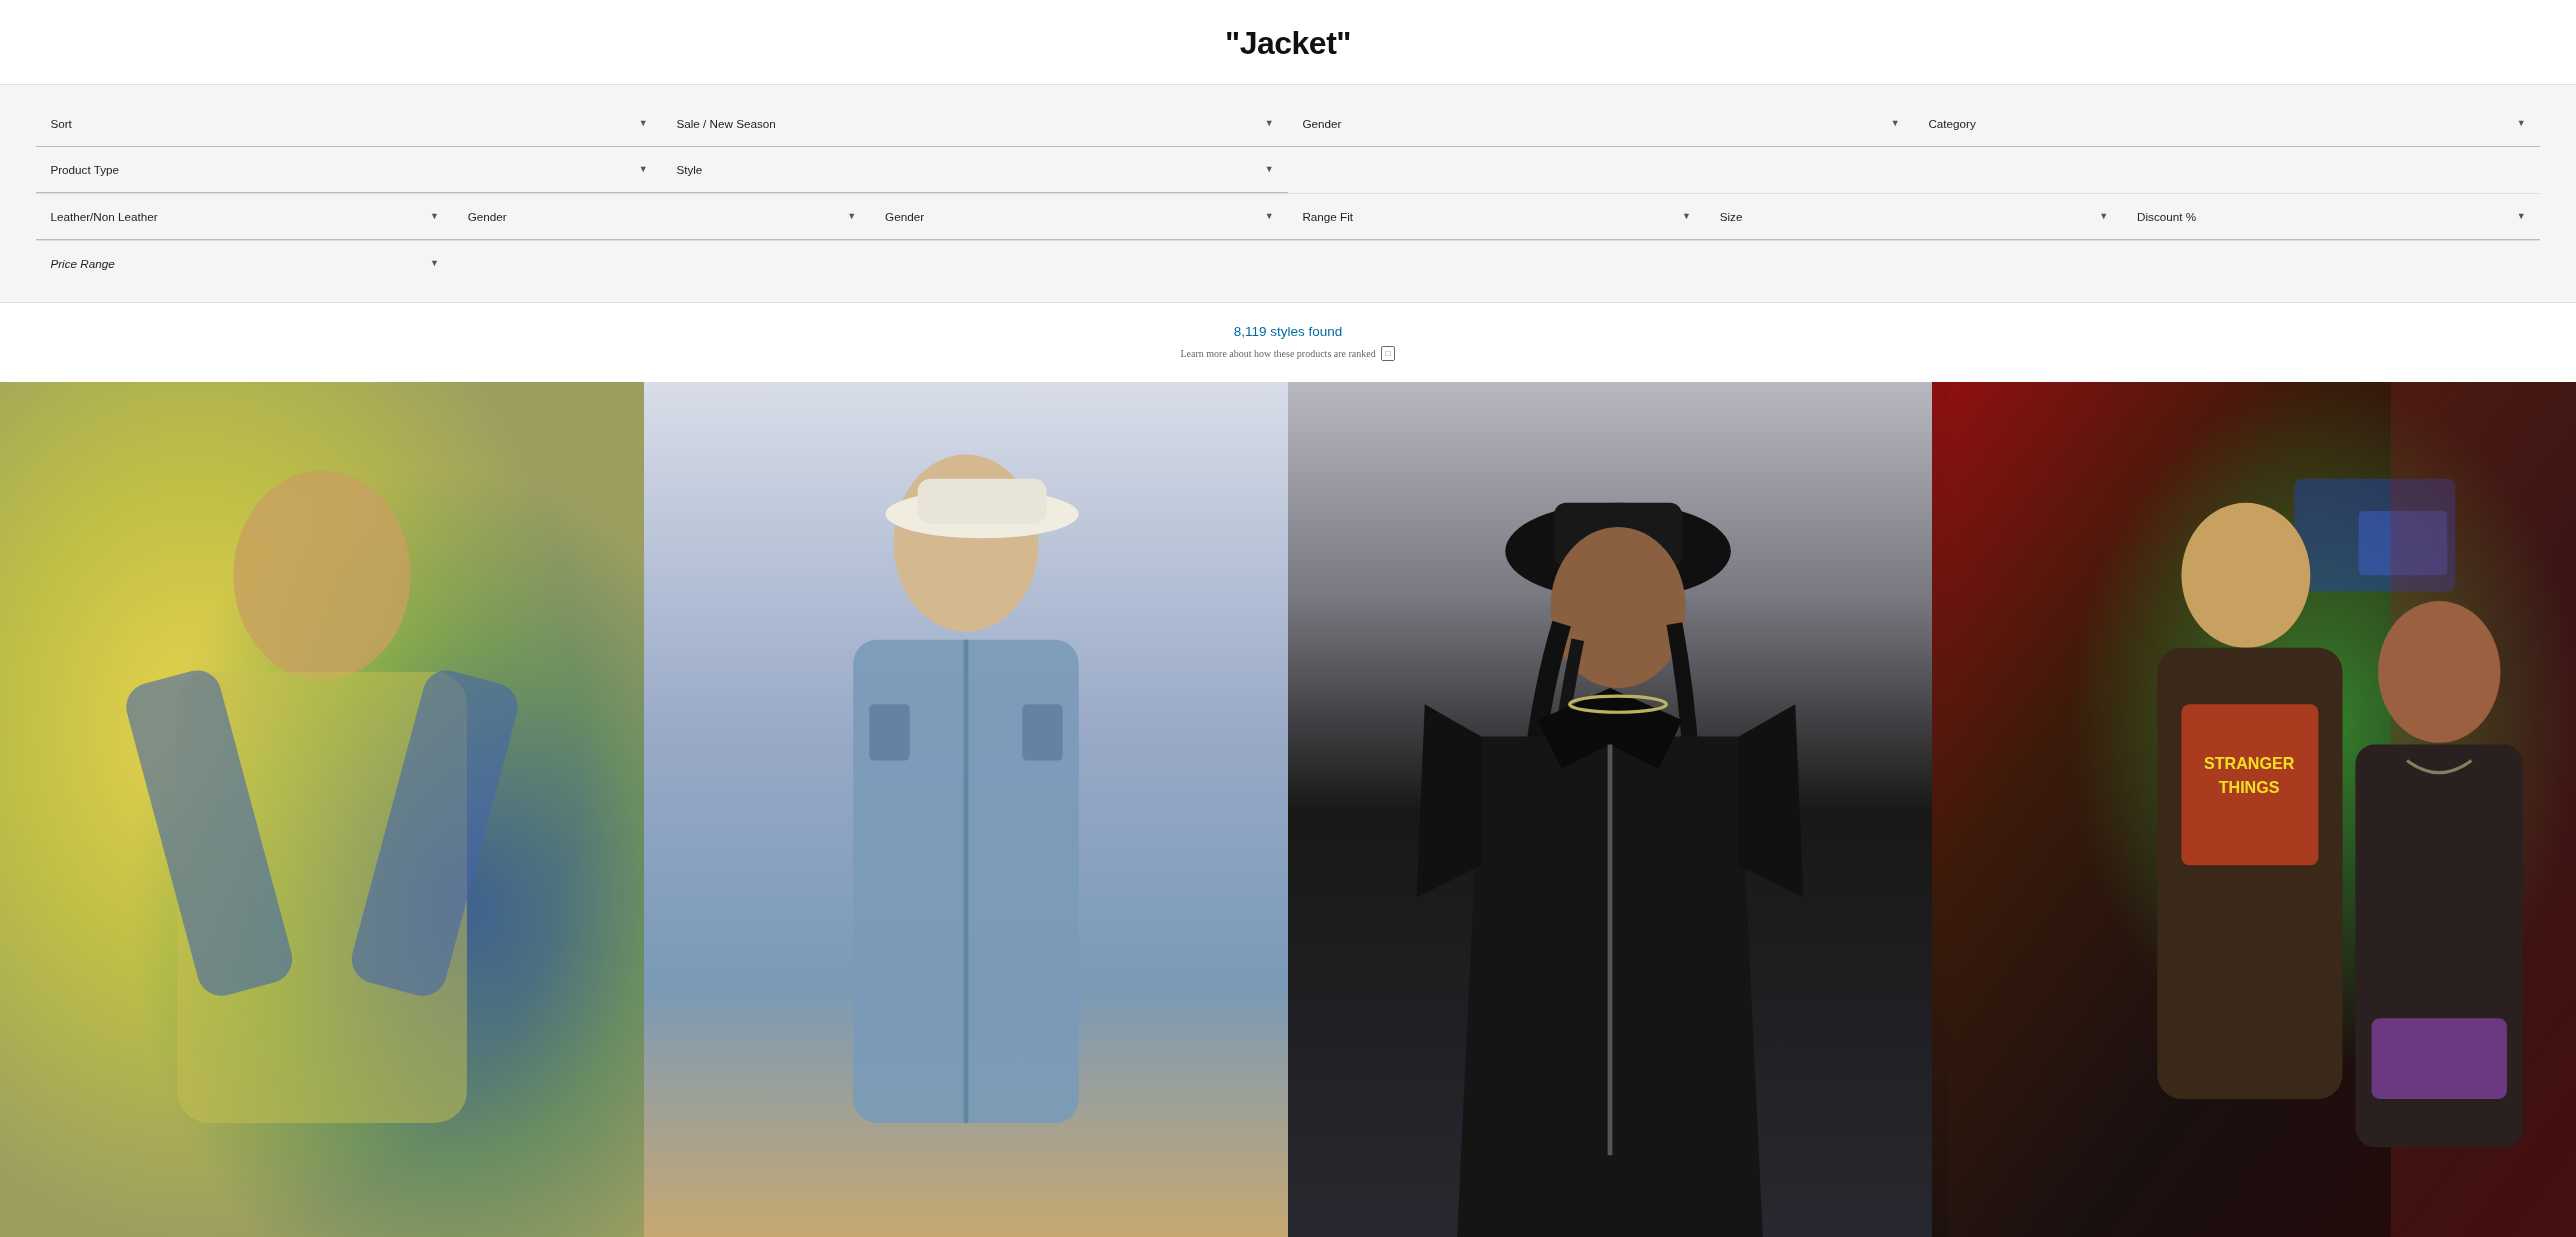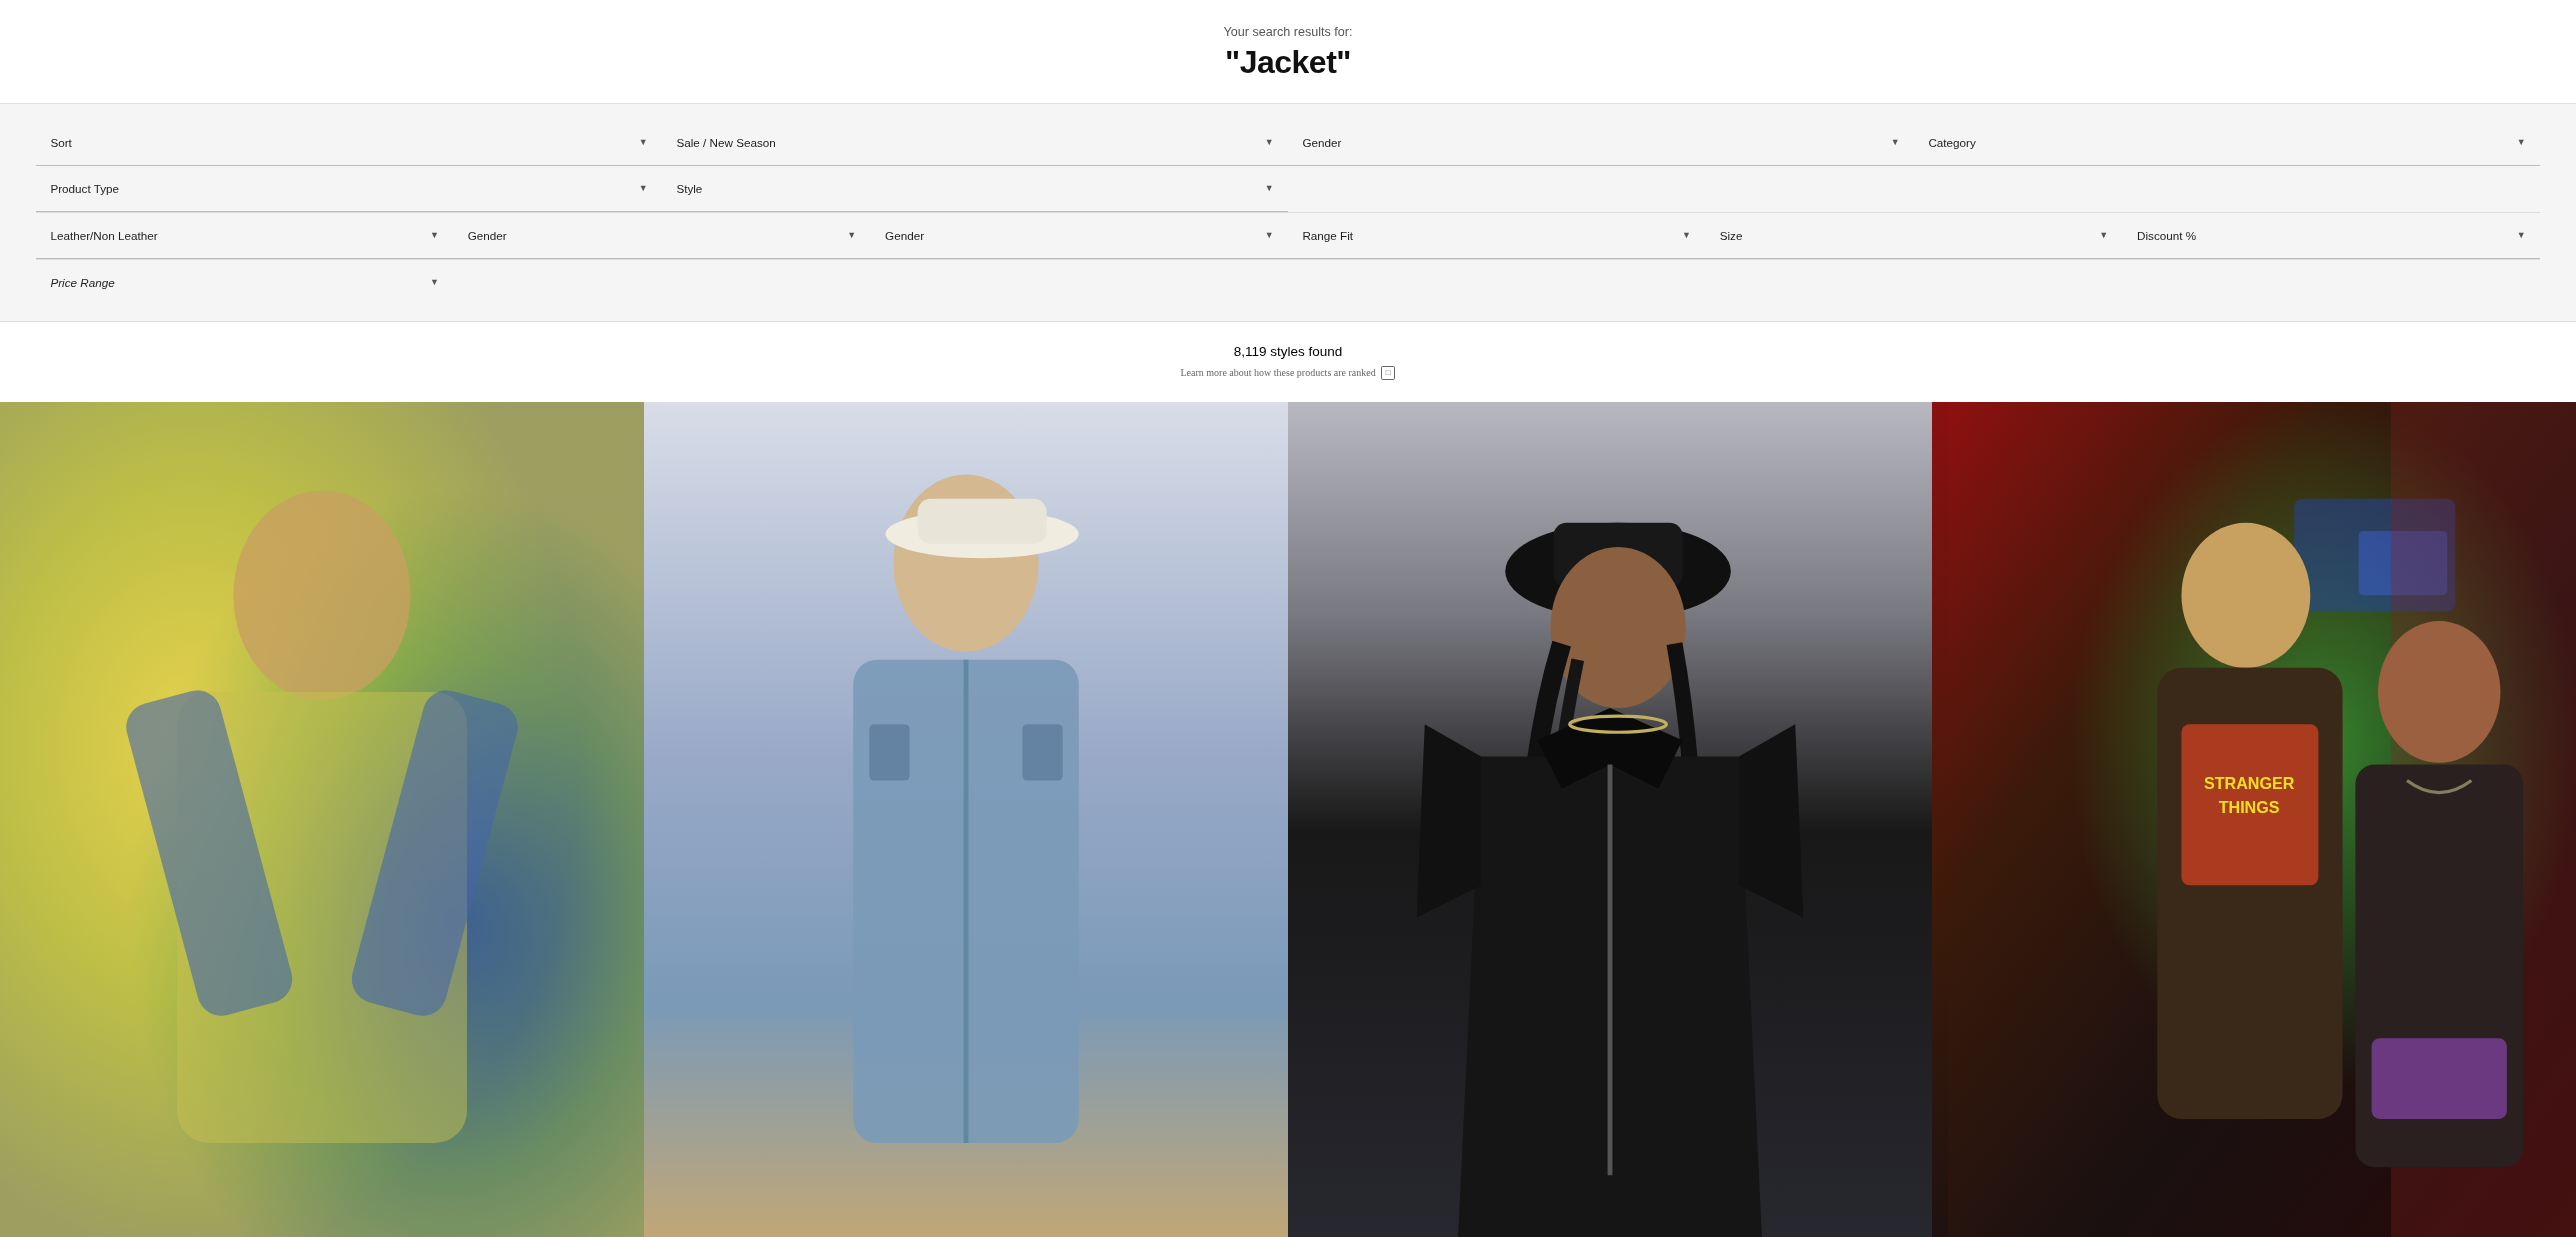--- a/index.html
+++ b/index.html
@@ -63,21 +63,21 @@
       font-size: 9px;
       color: #555;
     }
 
     .results-info {
       text-align: center;
       padding: 21.6px 18px 7.2px;
     }
     .results-count {
       font-size: 13.5px;
-      color: #000000;
+      color: #0369a1;
       margin-bottom: 7.2px;
     }
     .results-ranking {
       font-size: 10px;
       color: #666;
       display: flex;
       align-items: center;
       justify-content: center;
       gap: 5.4px;
       font-family: Liberation Serif, serif;
@@ -117,21 +117,20 @@
       width: 100%;
       height: 100%;
       position: relative;
       overflow: hidden;
     }
   </style>
 </head>
 <body>
 
 <div class="search-header">
-  <div class="search-subtitle">Your search results for:</div>
   <div class="search-title">"Jacket"</div>
 </div>
 
 <div class="filter-bar">
 
   <div class="filter-row-wrap">
     <div class="filter-item">
       <span class="filter-label">Sort</span>
       <span class="chevron-icon">▼</span>
     </div>

